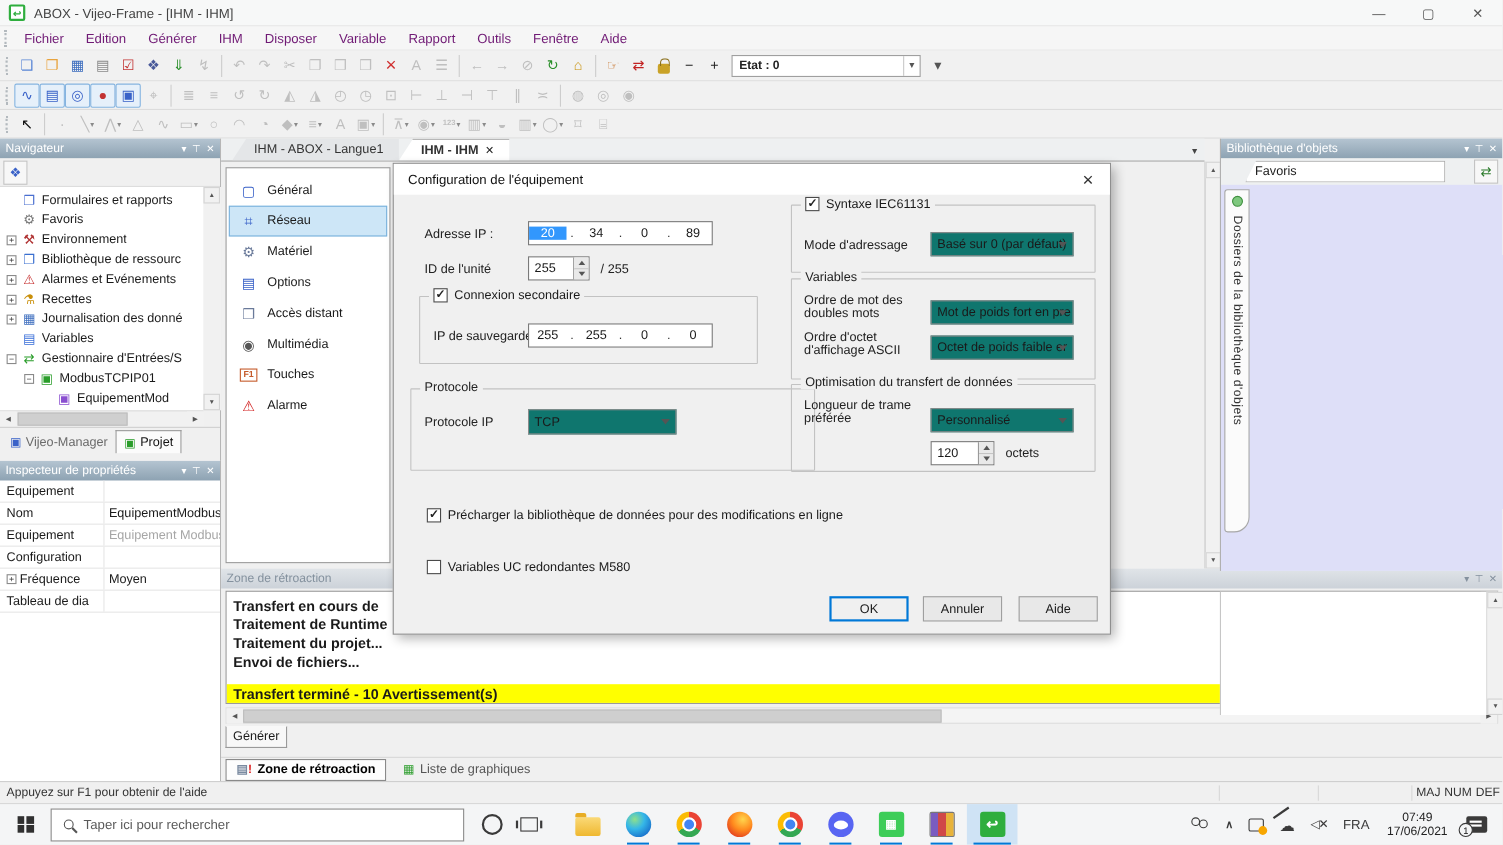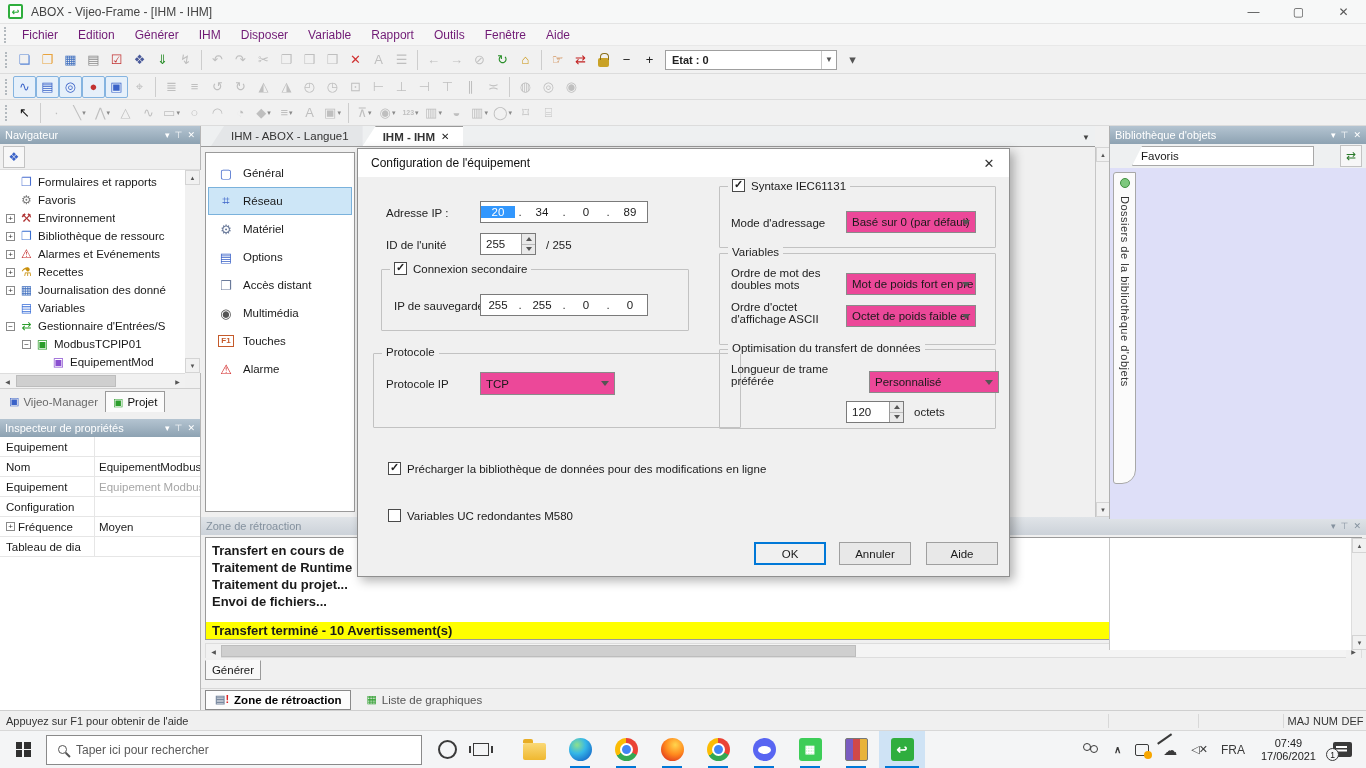--- a/index.html
+++ b/index.html
@@ -182,21 +182,21 @@
   .ipseg.sel{background:#3297fd;color:#fff}
   .ipdot{width:10px;text-align:center;color:#333}
   .spinbox{position:absolute;display:flex;border:1px solid #7a7a7a;background:#fff}
   .spinval{flex:1;font-size:11.5px;display:flex;align-items:center;padding-left:5px}
   .spbtns{width:14px;border-left:1px solid #9a9a9a;display:flex;flex-direction:column}
   .spb{flex:1;background:#e9e9e9;display:flex;align-items:center;justify-content:center}
   .spb.up{border-bottom:1px solid #bbb}
   .spb i{width:0;height:0;border-left:3px solid transparent;border-right:3px solid transparent}
   .spb.up i{border-bottom:4px solid #555}
   .spb.dn i{border-top:4px solid #555}
-  .ddl{position:absolute;background:#ec4899;border:1px solid #8a8a8a;font-size:11.5px;display:flex;align-items:center;padding-left:5px;overflow:hidden;white-space:nowrap}
+  .ddl{position:absolute;background:#0f766e;border:1px solid #8a8a8a;font-size:11.5px;display:flex;align-items:center;padding-left:5px;overflow:hidden;white-space:nowrap}
   .ddl .chev{position:absolute;right:5px;width:0;height:0;border-left:4px solid transparent;border-right:4px solid transparent;border-top:5px solid #555}
   .cb{width:13px;height:13px;background:#fff;border:1px solid #4a4a4a;position:relative;flex:0 0 13px}
   .cb.on::after{content:"✓";position:absolute;left:1px;top:-2px;font-size:11px;font-weight:bold;color:#222}
   .cbrow{position:absolute;display:flex;align-items:center;gap:6px;font-size:11.5px}
   .legcb{position:absolute;top:-8px;left:8px;background:#f0f0f0;padding:0 4px;display:flex;align-items:center;gap:6px;font-size:11.5px}
   .dbtn{position:absolute;width:72px;height:23px;background:#e8e8e8;border:1px solid #9f9f9f;font-size:11.5px;display:flex;align-items:center;justify-content:center}
   .dbtn.primary{border:2px solid #0078d7;background:#f0f0f0}
 </style>
 </head>
 <body>
@@ -832,21 +832,21 @@
     <span class="dlbl" style="left:373px;top:152px;width:118px">Ordre d'octet d'affichage ASCII</span>
     <div class="ddl" style="left:488px;top:156px;width:130px;height:22px">
         <span>Octet de poids faible er</span>
         <span class="chev"></span>
       </div>
 
     <div class="grp" style="left:361px;top:200px;width:277px;height:80px">
       <span class="leg">Optimisation du transfert de données</span>
     </div>
     <span class="dlbl" style="left:373px;top:214px;width:110px">Longueur de trame préférée</span>
-    <div class="ddl" style="left:511px;top:222px;width:130px;height:22px">
+    <div class="ddl" style="left:488px;top:222px;width:130px;height:22px">
         <span>Personnalisé</span>
         <span class="chev"></span>
       </div>
     <div class="spinbox" style="left:488px;top:252px;width:58px;height:22px">
       <span class="spinval">120</span>
       <span class="spbtns">
           <span class="spb up">
             <i></i>
           </span>
           <span class="spb dn">

